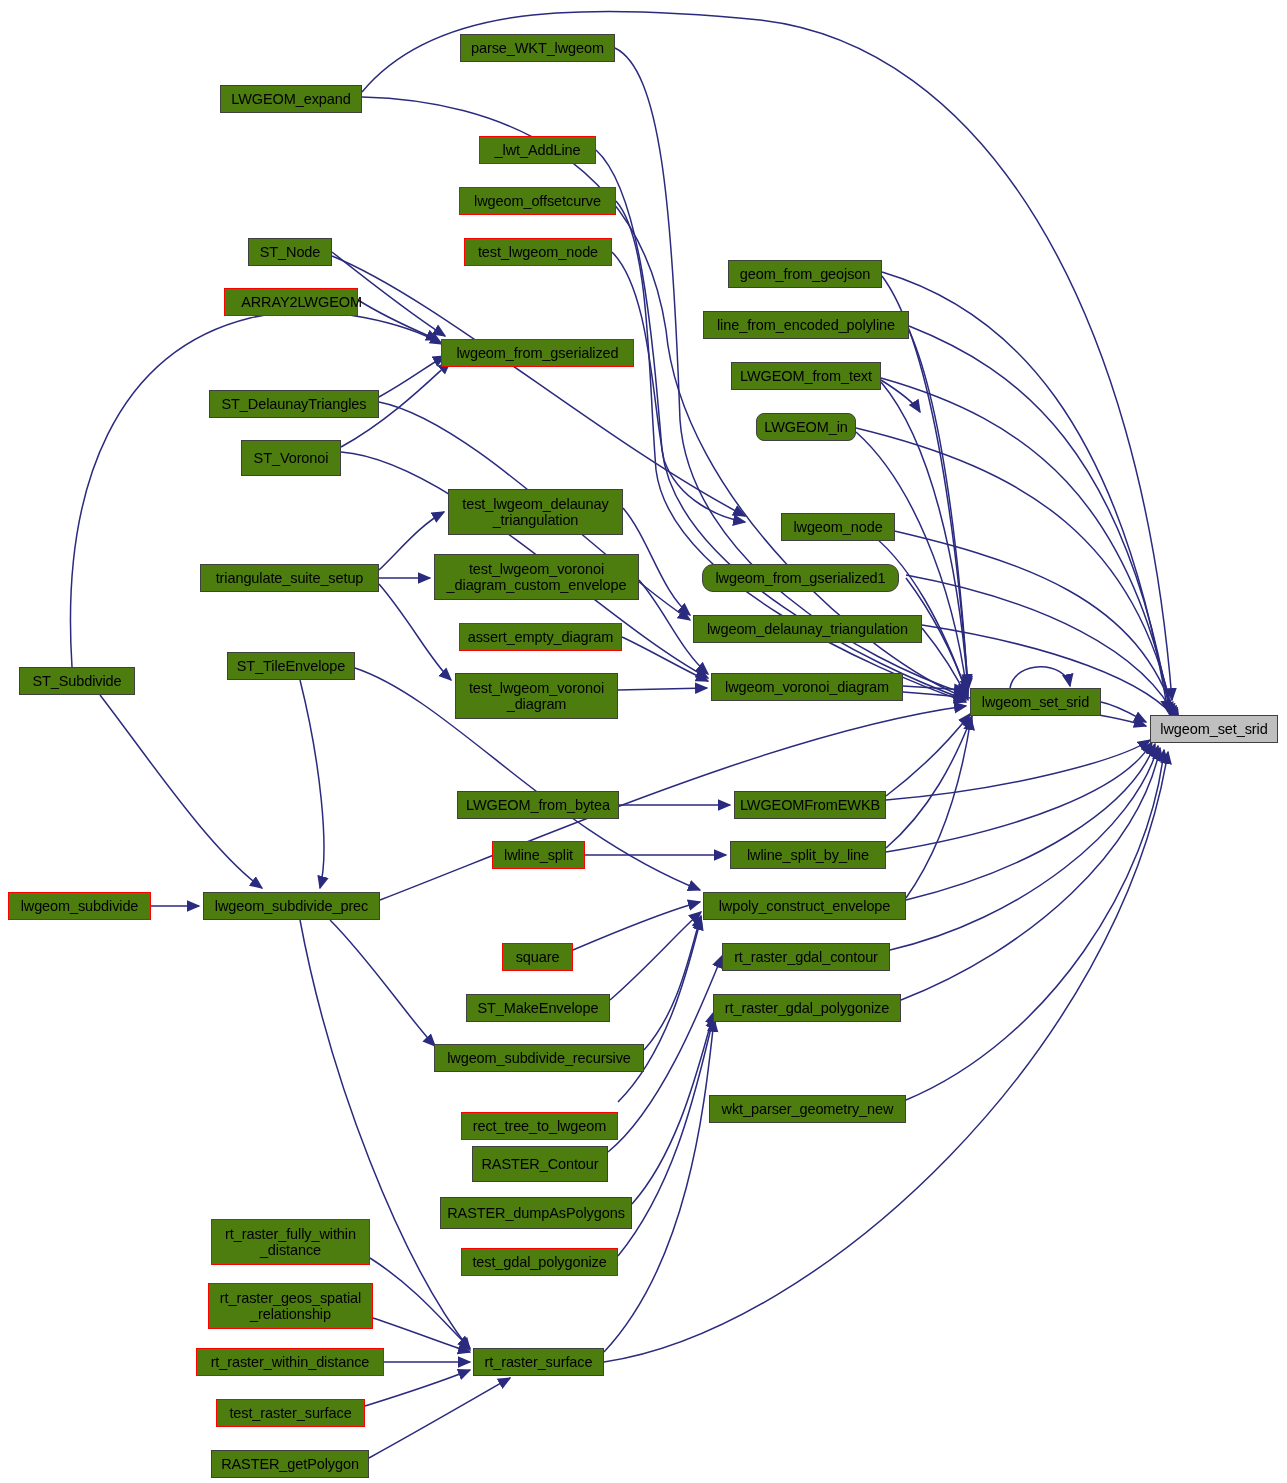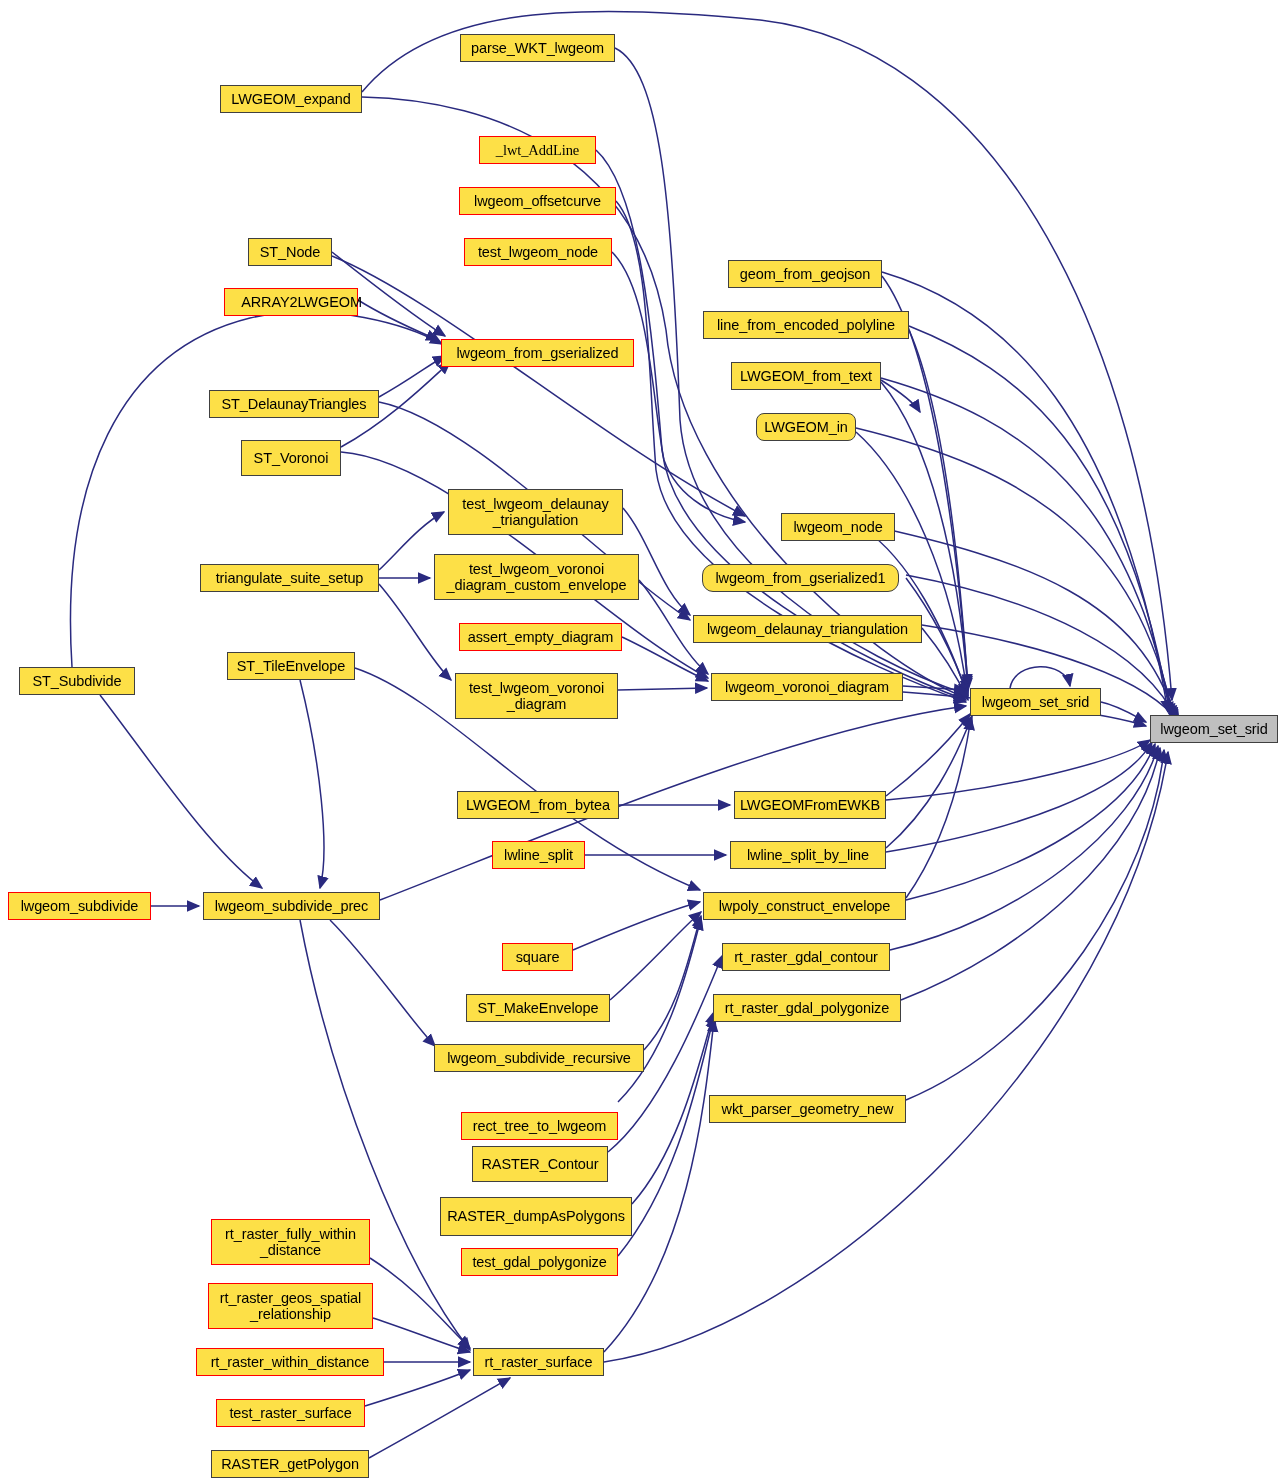--- a/index.html
+++ b/index.html
@@ -1,21 +1,21 @@
 <!DOCTYPE html>
 <html><head>
 <meta charset="utf-8">
 <title>Call graph</title>
 <style>
   html,body{margin:0;padding:0;background:#ffffff;}
   body{font-family:"Liberation Sans","DejaVu Sans",sans-serif;}
   #graph{position:relative;width:1287px;height:1483px;overflow:hidden;background:#fff;}
   #edges{position:absolute;left:0;top:0;width:1287px;height:1483px;}
   .node{position:absolute;box-sizing:border-box;display:flex;align-items:center;
-        justify-content:center;text-align:center;background:#fde047;
+        justify-content:center;text-align:center;background:#4d7c0f;
         border:1px solid #404040;color:#000000;font-size:14.5px;line-height:1.12;
         letter-spacing:-0.1px;white-space:pre-line;padding:0 3px;}
   .node.red{border-color:#ff0000;}
   .node.hl{background:#bfbfbf;border-color:#404040;}
 </style>
 </head>
 <body>
 
 <div id="graph">
   <svg id="edges" viewBox="0 0 1287 1483" xmlns="http://www.w3.org/2000/svg">
@@ -95,21 +95,21 @@
         <path d="M 370,1258 C 420,1290 450,1330 470,1348" marker-end="url(#ah)"></path>
         <path d="M 373,1318 C 415,1332 450,1346 470,1352" marker-end="url(#ah)"></path>
         <path d="M 384,1362 L 470,1362" marker-end="url(#ah)"></path>
         <path d="M 365,1406 C 410,1392 450,1378 470,1370" marker-end="url(#ah)"></path>
         <path d="M 369,1458 C 420,1430 480,1395 510,1378" marker-end="url(#ah)"></path>
       </g>
   </svg>
   <div id="node-layer">
       <div class="node" style="left: 460px; top: 34px; width: 155px; height: 28px;">parse_WKT_lwgeom</div>
       <div class="node" style="left: 220px; top: 85px; width: 142px; height: 28px;">LWGEOM_expand</div>
-      <div class="node red" style="left: 479px; top: 136px; width: 117px; height: 28px; font-family: Liberation Serif, serif;">_lwt_AddLine</div>
+      <div class="node red" style="left: 479px; top: 136px; width: 117px; height: 28px;">_lwt_AddLine</div>
       <div class="node red" style="left: 459px; top: 187px; width: 157px; height: 28px;">lwgeom_offsetcurve</div>
       <div class="node" style="left: 248px; top: 238px; width: 84px; height: 28px;">ST_Node</div>
       <div class="node red" style="left: 464px; top: 238px; width: 148px; height: 28px;">test_lwgeom_node</div>
       <div class="node" style="left: 728px; top: 260px; width: 154px; height: 28px;">geom_from_geojson</div>
       <div class="node red" style="left: 224px; top: 288px; width: 134px; height: 28px; padding-left: 24px;">ARRAY2LWGEOM</div>
       <div class="node" style="left: 703px; top: 311px; width: 206px; height: 28px;">line_from_encoded_polyline</div>
       <div class="node red" style="left: 441px; top: 339px; width: 193px; height: 28px;">lwgeom_from_gserialized</div>
       <div class="node" style="left: 731px; top: 362px; width: 150px; height: 28px;">LWGEOM_from_text</div>
       <div class="node" style="left: 209px; top: 390px; width: 170px; height: 28px;">ST_DelaunayTriangles</div>
       <div class="node" style="left: 756px; top: 413px; width: 100px; height: 28px; border-radius: 8px;">LWGEOM_in</div>
@@ -138,21 +138,21 @@
       <div class="node" style="left: 203px; top: 892px; width: 177px; height: 28px;">lwgeom_subdivide_prec</div>
       <div class="node" style="left: 703px; top: 892px; width: 203px; height: 28px;">lwpoly_construct_envelope</div>
       <div class="node red" style="left: 502px; top: 943px; width: 71px; height: 28px;">square</div>
       <div class="node" style="left: 722px; top: 943px; width: 168px; height: 28px;">rt_raster_gdal_contour</div>
       <div class="node" style="left: 466px; top: 994px; width: 144px; height: 28px;">ST_MakeEnvelope</div>
       <div class="node" style="left: 713px; top: 994px; width: 188px; height: 28px;">rt_raster_gdal_polygonize</div>
       <div class="node" style="left: 434px; top: 1044px; width: 210px; height: 28px;">lwgeom_subdivide_recursive</div>
       <div class="node red" style="left: 461px; top: 1096px; width: 157px; height: 28px; margin-top: 16px;">rect_tree_to_lwgeom</div>
       <div class="node" style="left: 709px; top: 1095px; width: 197px; height: 28px;">wkt_parser_geometry_new</div>
       <div class="node" style="left: 472px; top: 1146px; width: 136px; height: 36px;">RASTER_Contour</div>
-      <div class="node" style="left: 440px; top: 1197px; width: 192px; height: 39px;">RASTER_dumpAsPolygons</div>
+      <div class="node" style="left: 440px; top: 1197px; width: 192px; height: 32px;">RASTER_dumpAsPolygons</div>
       <div class="node red" style="left: 211px; top: 1219px; width: 159px; height: 46px;">rt_raster_fully_within
 _distance</div>
       <div class="node red" style="left: 461px; top: 1248px; width: 157px; height: 28px;">test_gdal_polygonize</div>
       <div class="node red" style="left: 208px; top: 1283px; width: 165px; height: 46px;">rt_raster_geos_spatial
 _relationship</div>
       <div class="node red" style="left: 196px; top: 1348px; width: 188px; height: 28px;">rt_raster_within_distance</div>
       <div class="node" style="left: 473px; top: 1348px; width: 131px; height: 28px;">rt_raster_surface</div>
       <div class="node red" style="left: 216px; top: 1399px; width: 149px; height: 28px;">test_raster_surface</div>
       <div class="node" style="left: 211px; top: 1450px; width: 158px; height: 28px;">RASTER_getPolygon</div>
     </div>

